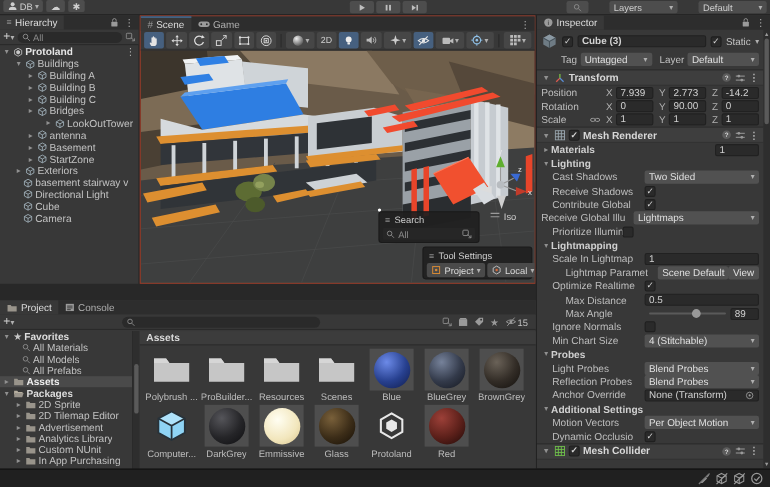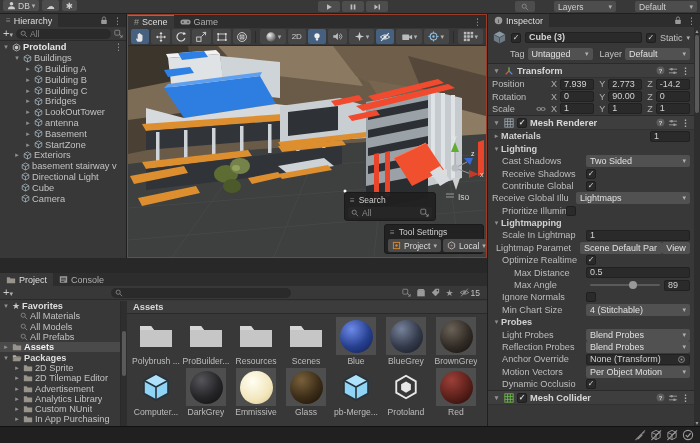--- a/index.html
+++ b/index.html
@@ -244,21 +244,21 @@
         </div>
       <div class="hrow" style="padding-left:24px">
           <span class="arr">▸</span>
           <span class="ic">
             <svg width="9" height="9" viewBox="0 0 12 12">
               <path d="M6 1.3 10.4 3.7V8.3L6 10.7 1.6 8.3V3.7Z M1.6 3.7 6 6.1 10.4 3.7 M6 6.1V10.7" fill="none" stroke="#a8b8c2"></path>
             </svg>
           </span>
           <span class="hl">Bridges</span>
         </div>
-      <div class="hrow" style="padding-left:24px">
+      <div class="hrow" style="padding-left:40px">
           <span class="arr">▸</span>
           <span class="ic">
             <svg width="9" height="9" viewBox="0 0 12 12">
               <path d="M6 1.3 10.4 3.7V8.3L6 10.7 1.6 8.3V3.7Z M1.6 3.7 6 6.1 10.4 3.7 M6 6.1V10.7" fill="none" stroke="#a8b8c2"></path>
             </svg>
           </span>
           <span class="hl">LookOutTower</span>
         </div>
       <div class="hrow" style="padding-left:24px">
           <span class="arr">▸</span>
@@ -830,21 +830,21 @@
           <span class="cb"></span>
         </div>
       <div class="irow">
           <span class="fold">▾</span>
           <span class="subtitle">Lightmapping</span>
         </div>
       <div class="irow" style="padding-left:14px">
           <span class="ilbl" style="width:84px">Scale In Lightmap</span>
           <span class="numfld" style="flex:1">1</span>
         </div>
-      <div class="irow" style="padding-left:8px">
+      <div class="irow" style="padding-left:26px">
           <span class="ilbl" style="width:84px">Lightmap Paramet</span>
           <div class="dd">
             <span>Scene Default Par</span>
           </div>
           <span class="dd" style="flex:0 0 28px;justify-content:center">
             <span>View</span>
           </span>
         </div>
       <div class="irow" style="padding-left:14px">
           <span class="ilbl" style="width:84px">Optimize Realtime</span>
@@ -895,20 +895,24 @@
           <div class="numfld" style="flex:1">
             <span>None (Transform)</span>
             <span style="margin-left:auto" class="ic">
               <svg width="9" height="9" viewBox="0 0 11 11">
                 <circle cx="5.5" cy="5.5" r="3.6" fill="none" stroke="#9a9a9a"></circle>
                 <circle cx="5.5" cy="5.5" r="1.2" fill="#9a9a9a"></circle>
               </svg>
             </span>
           </div>
         </div>
+      <div class="irow">
+          <span class="fold">▾</span>
+          <span class="subtitle">Additional Settings</span>
+        </div>
       <div class="irow" style="padding-left:14px">
           <span class="ilbl" style="width:84px">Motion Vectors</span>
           <div class="dd">
             <span>Per Object Motion</span>
             <span class="caret">▾</span>
           </div>
         </div>
       <div class="irow" style="padding-left:14px">
           <span class="ilbl" style="width:84px">Dynamic Occlusio</span>
           <span class="cb">✓</span>
@@ -1221,33 +1225,20 @@
             <div class="mtile">
               <div class="sph sp-emmissive"></div>
             </div>
             <div class="albl">Emmissive</div>
           </div>
         <div class="aitem">
             <div class="mtile">
               <div class="sph sp-glass"></div>
             </div>
             <div class="albl">Glass</div>
-          </div>
-        <div class="aitem">
-            <div class="thumb">
-              <span class="ic">
-                <svg width="32" height="32" viewBox="0 0 32 32">
-                  <path d="M16 3 28 9.5V22.5L16 29 4 22.5V9.5Z" fill="#8fd4f5"></path>
-                  <path d="M16 3 28 9.5 16 16 4 9.5Z" fill="#aee2fa"></path>
-                  <path d="M16 16V29M4 9.5 16 16 28 9.5" stroke="#27323a" stroke-width="1.6" fill="none"></path>
-                  <path d="M16 3 28 9.5V22.5L16 29 4 22.5V9.5Z" fill="none" stroke="#27323a" stroke-width="1.6"></path>
-                </svg>
-              </span>
-            </div>
-            <div class="albl">pb-Merge...</div>
           </div>
         <div class="aitem">
             <div class="thumb">
               <span class="ic">
                 <svg width="30" height="30" viewBox="0 0 32 32">
                   <path d="M16 4 26.4 10V22L16 28 5.6 22V10Z" fill="none" stroke="#e8e8e8" stroke-width="2"></path>
                   <path d="M16 10 21.2 13V19L16 22 10.8 19V13Z" fill="#e8e8e8"></path>
                 </svg>
               </span>
             </div>

